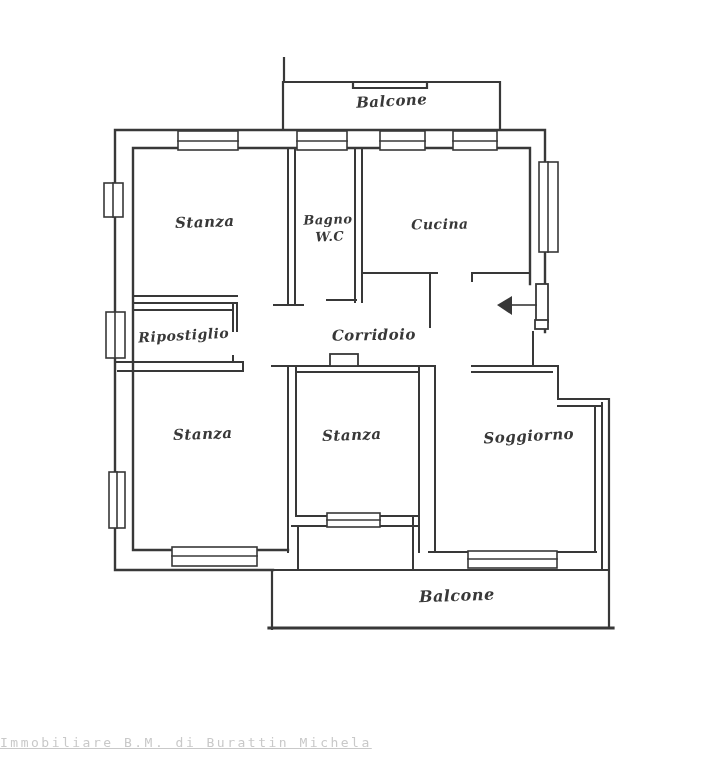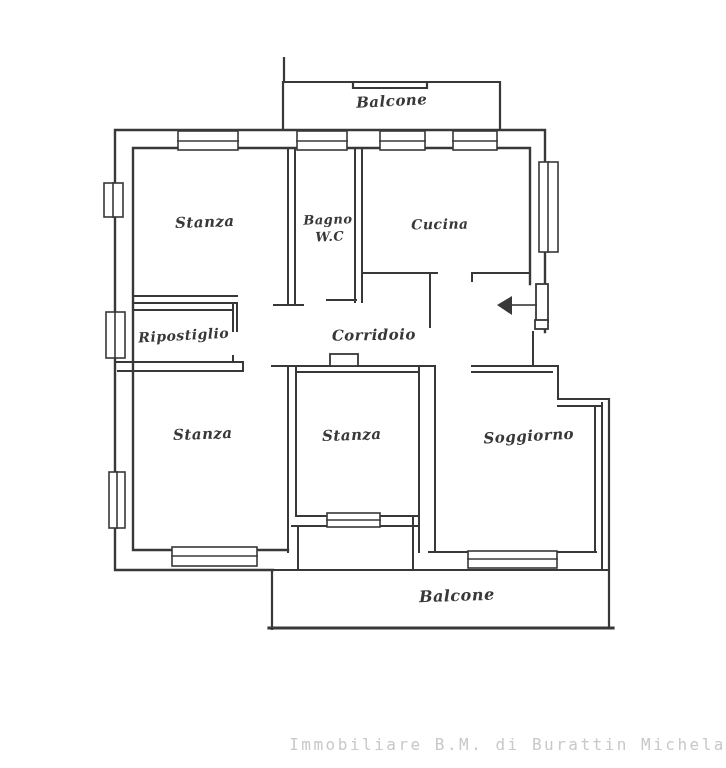--- a/index.html
+++ b/index.html
@@ -24,24 +24,25 @@
     fill:var(--line);
     text-anchor:middle;
     letter-spacing:0.5px;
   }
   .lbl-15{font-size:15px;}
   .lbl-16{font-size:16px;}
   .lbl-14{font-size:14px;}
   .lbl-13{font-size:13px;}
   .footer{
     position:absolute;left:0;right:0;top:735px;
-    text-align:right;
+    text-align:left;
     font-family:"DejaVu Sans Mono",monospace;
-    font-size:16px;letter-spacing:2.5px;
+    font-size:13px;letter-spacing:2.5px;
     color:var(--footer);
+    text-decoration:underline;
   }
 </style>
 </head>
 <body>
 
 <div class="plan-wrap">
 <svg width="726" height="768" viewBox="0 0 726 768">
 
   <path class="ink" stroke-width="2.4" d="
     M115,130 H545

